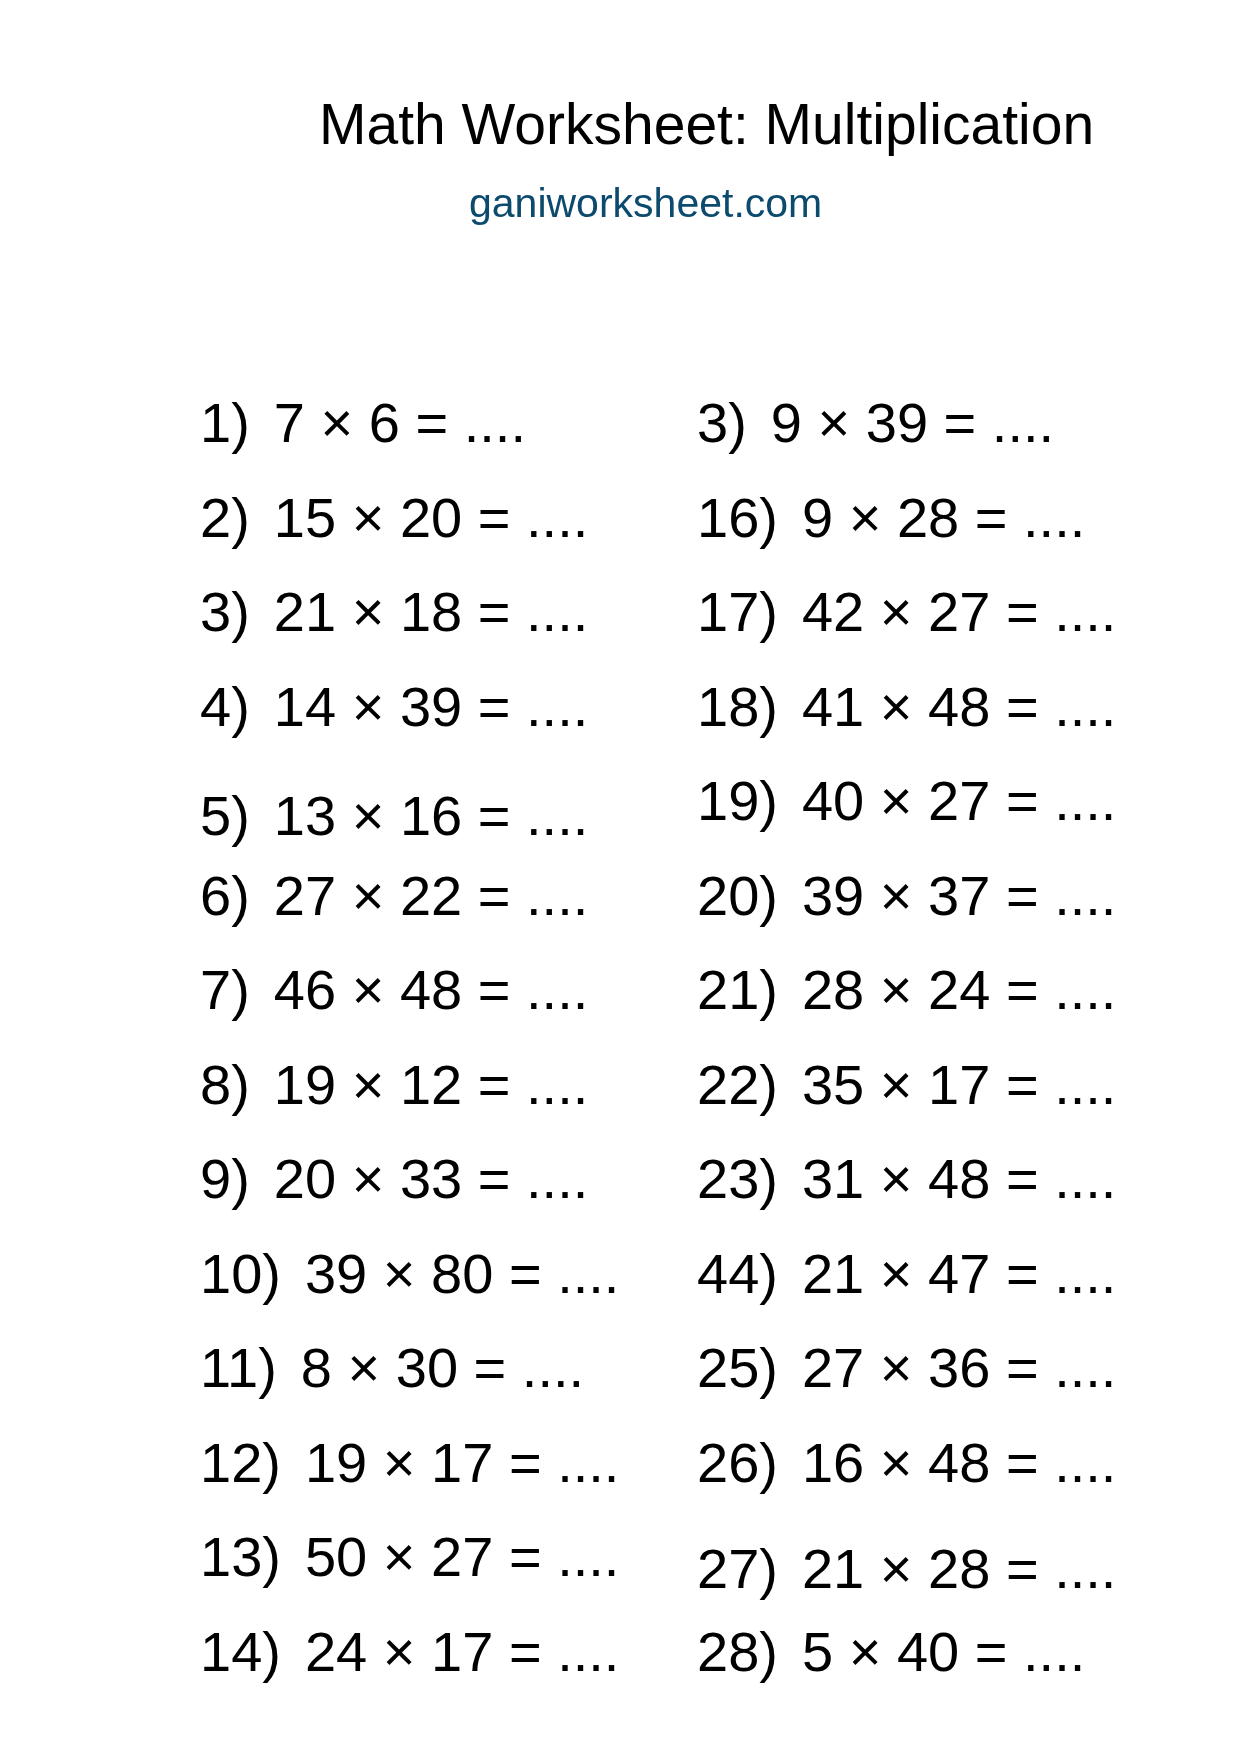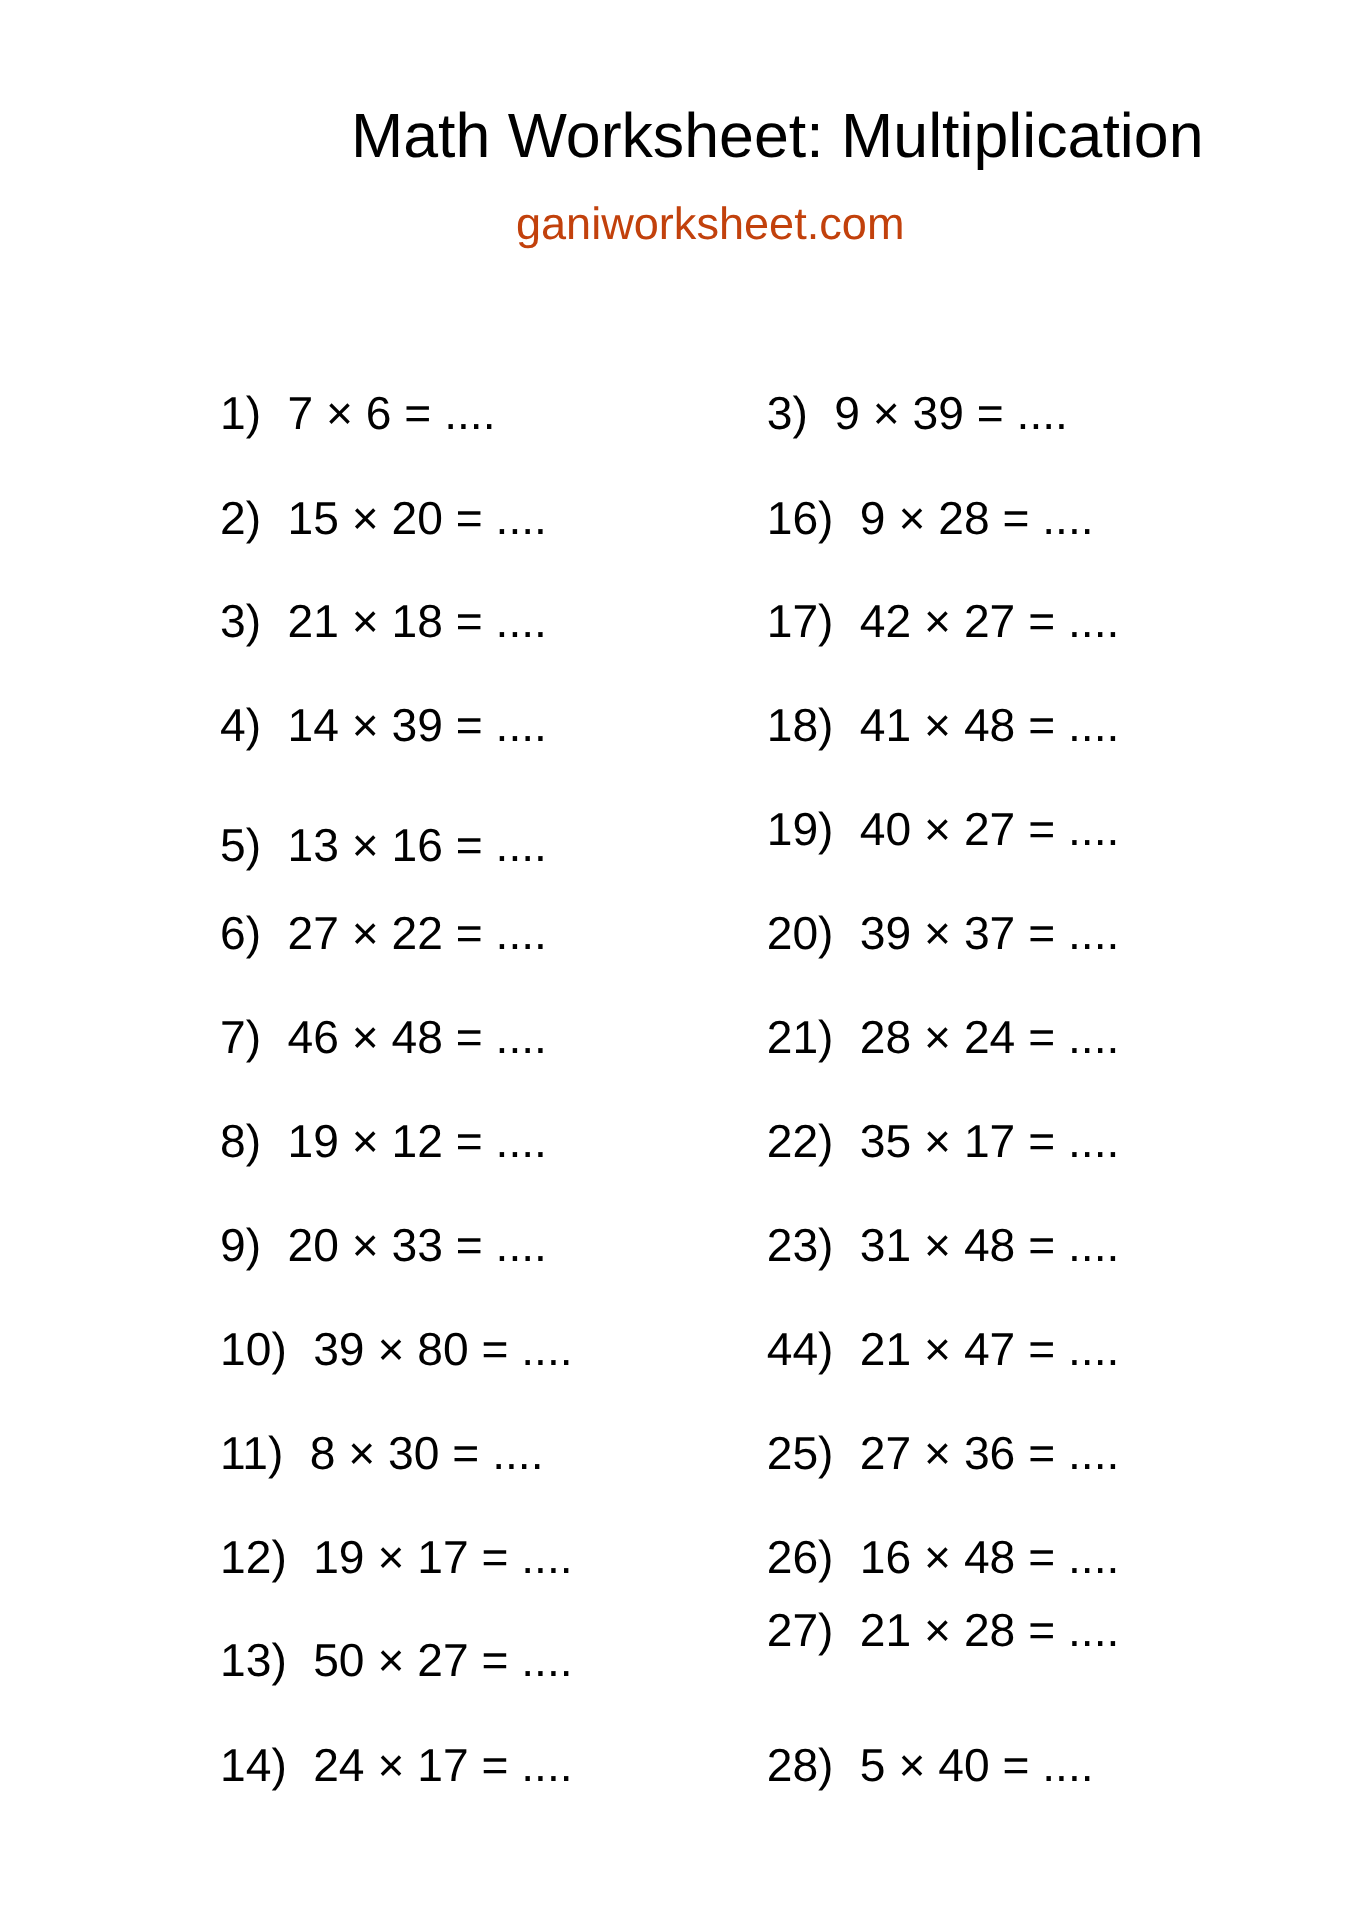--- a/index.html
+++ b/index.html
@@ -32,35 +32,36 @@
       position: absolute;
       left: 319px;
       text-align: right;
     }
     .subtitle {
       position: absolute;
       left: 469px;
       top: 183px;
       font-size: 41px;
       line-height: 1;
-      color: #c2410c;
+      color: #0c4a6e;
       white-space: nowrap;
     }
     .column {
       position: absolute;
       top: 0;
     }
     .column.left { left: 200px; }
     .column.right { left: 697px; }
     .problem {
       position: absolute;
       left: 0;
-      font-size: 42px;
+      font-size: 56px;
       line-height: 1;
       white-space: nowrap;
+      margin-top: 40px;
     }
     .problem .num {
       display: inline-block;
     }
     .problem .expr {
       display: inline-block;
       margin-left: 24px;
     }
   </style>
 </head>
@@ -94,15 +95,15 @@
   <div class="problem" style="top:544px"><span class="num">17)</span><span class="expr">42 × 27 = ....</span></div>
   <div class="problem" style="top:639px"><span class="num">18)</span><span class="expr">41 × 48 = ....</span></div>
   <div class="problem" style="top:733px"><span class="num">19)</span><span class="expr">40 × 27 = ....</span></div>
   <div class="problem" style="top:828px"><span class="num">20)</span><span class="expr">39 × 37 = ....</span></div>
   <div class="problem" style="top:922px"><span class="num">21)</span><span class="expr">28 × 24 = ....</span></div>
   <div class="problem" style="top:1017px"><span class="num">22)</span><span class="expr">35 × 17 = ....</span></div>
   <div class="problem" style="top:1111px"><span class="num">23)</span><span class="expr">31 × 48 = ....</span></div>
   <div class="problem" style="top:1206px"><span class="num">44)</span><span class="expr">21 × 47 = ....</span></div>
   <div class="problem" style="top:1300px"><span class="num">25)</span><span class="expr">27 × 36 = ....</span></div>
   <div class="problem" style="top:1395px"><span class="num">26)</span><span class="expr">16 × 48 = ....</span></div>
-  <div class="problem" style="top:1461px"><span class="num">27)</span><span class="expr">21 × 28 = ....</span></div>
+  <div class="problem" style="top:1501px"><span class="num">27)</span><span class="expr">21 × 28 = ....</span></div>
   <div class="problem" style="top:1584px"><span class="num">28)</span><span class="expr">5 × 40 = ....</span></div>
 </div>
 
 </body></html>

